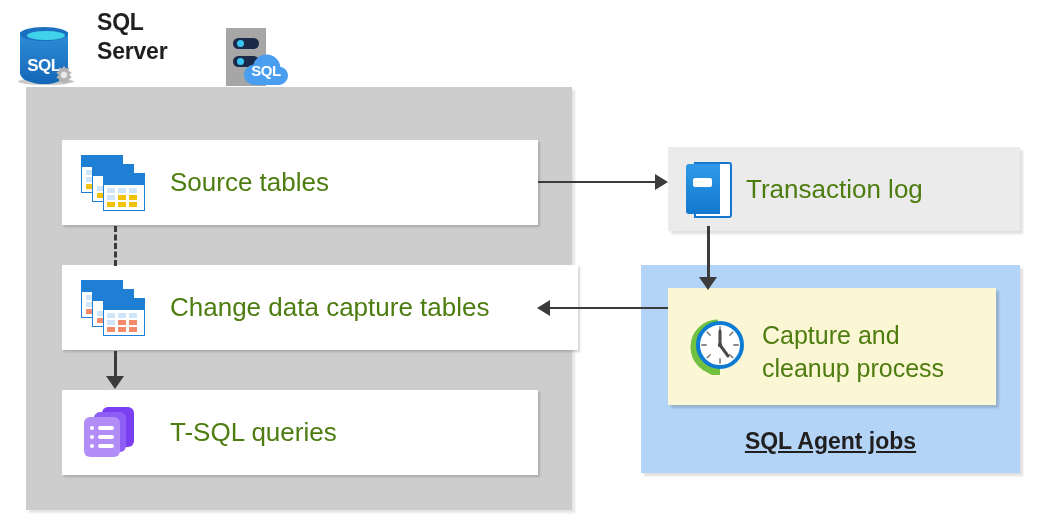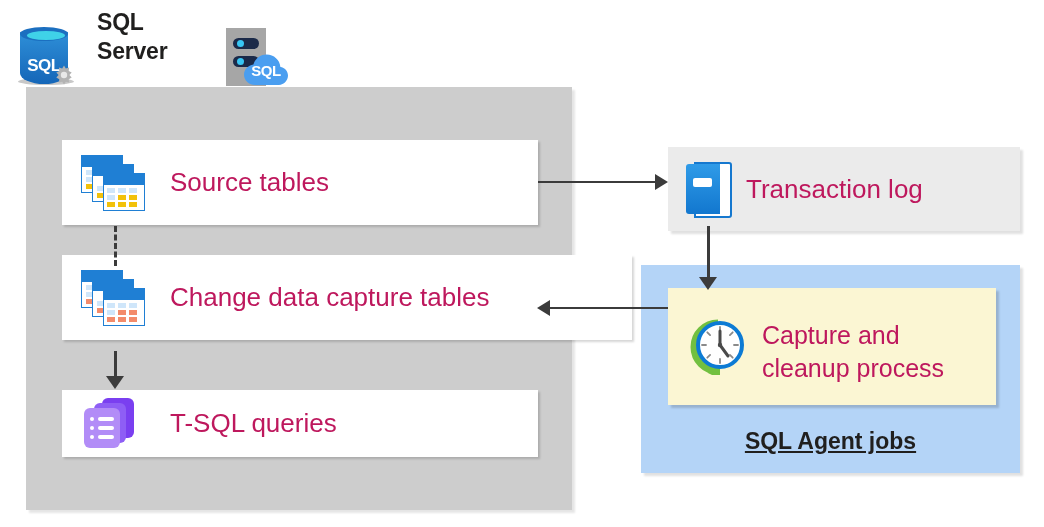--- a/index.html
+++ b/index.html
@@ -100,27 +100,27 @@
 
   
   .white-row {
     position: absolute;
     background: #ffffff;
     box-shadow: 2px 2px 2px rgba(0,0,0,0.16);
     display: flex;
     align-items: center;
   }
   #row-source  { left: 62px; top: 140px; width: 476px; height: 85px; }
-  #row-cdc     { left: 62px; top: 255px; width: 570px; height: 85px; }
-  #row-tsql    { left: 62px; top: 390px; width: 476px; height: 67px; }
+  #row-cdc     { left: 62px; top: 265px; width: 516px; height: 85px; }
+  #row-tsql    { left: 62px; top: 390px; width: 476px; height: 85px; }
 
   .row-label {
     font-family: "Liberation Sans", sans-serif;
     font-size: 26px;
-    color: #be185d;
+    color: #4d7c0f;
     white-space: nowrap;
   }
   #row-source .row-label { margin-left: 22px; }
   #row-cdc .row-label    { margin-left: 22px; }
   #row-tsql .row-label   { margin-left: 22px; }
 
   .icon-slot { width: 72px; margin-left: 14px; display:flex; align-items:center; justify-content:center; }
 
   
   .tblstack { position: relative; width: 62px; height: 56px; }

